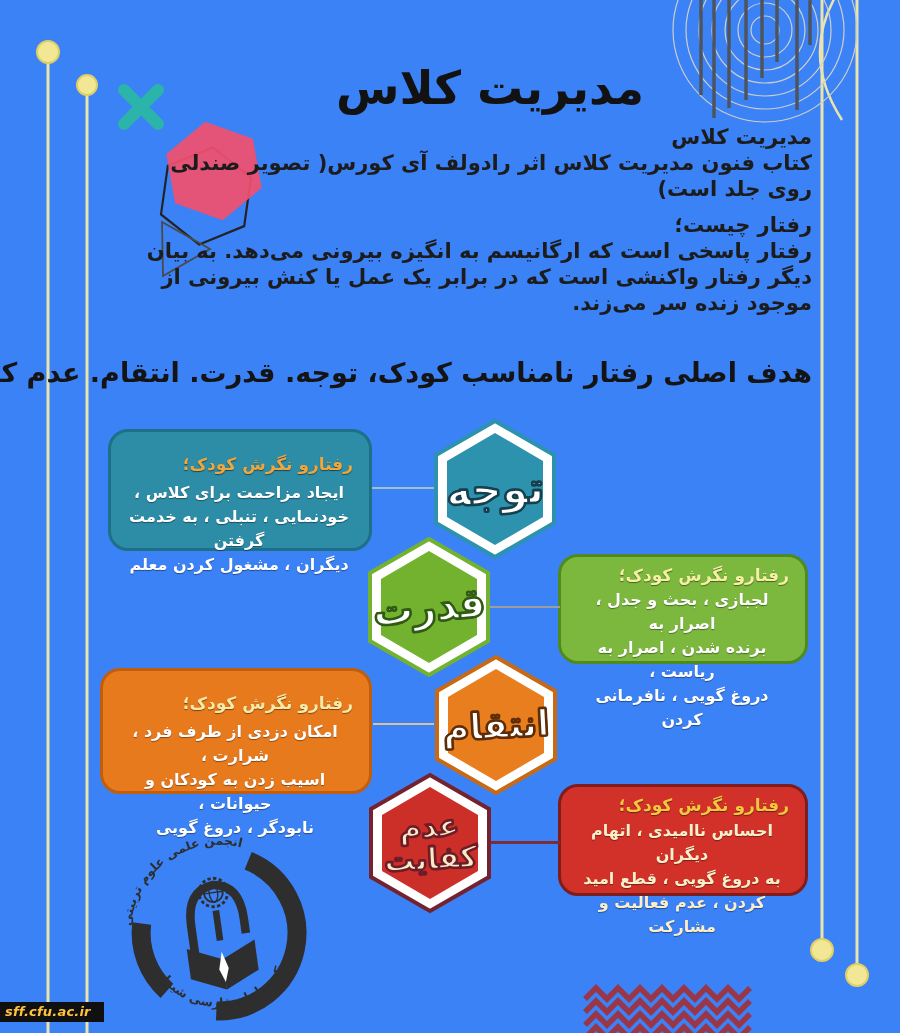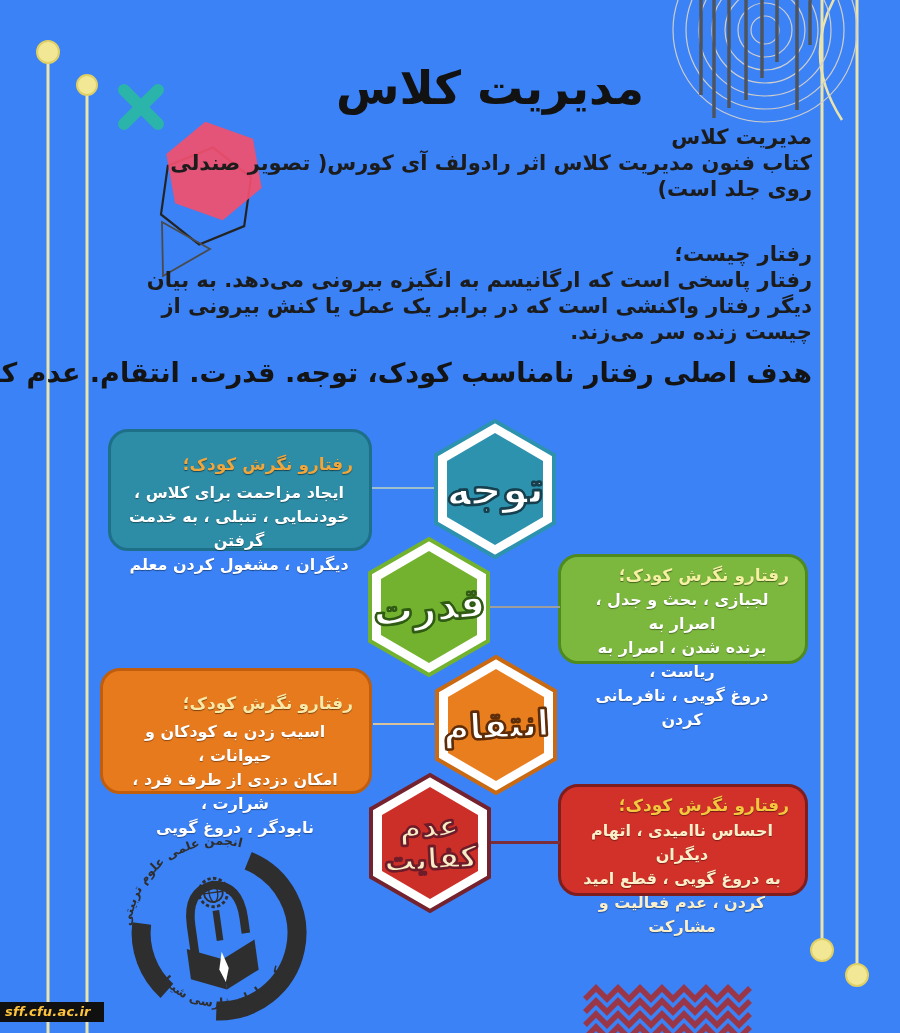--- a/index.html
+++ b/index.html
@@ -9,21 +9,21 @@
   
   .deco-svg{position:absolute;left:0;top:0;width:900px;height:1033px;pointer-events:none;}
 
   
   .title{position:absolute;left:90px;top:30px;width:800px;text-align:center;
          font-size:46px;font-weight:bold;color:#121212;letter-spacing:.5px;}
   .para{position:absolute;right:88px;width:648px;direction:rtl;text-align:right;
         font-size:21px;line-height:26px;font-weight:bold;color:#1c1c1c;}
   .para .pline{white-space:nowrap;}
   .p1{top:124px;}
-  .p2{top:241px;}
+  .p2{top:212px;}
   .goal{position:absolute;right:88px;top:357px;width:648px;direction:rtl;text-align:right;
         font-size:27px;font-weight:bold;color:#141414;white-space:nowrap;}
 
   
   .node-box{position:absolute;border:3px solid;border-radius:20px;box-sizing:border-box;
             direction:rtl;padding:22px 16px 8px 14px;color:#fff;}
   .box-header{font-size:17px;font-weight:bold;text-align:right;margin-bottom:7px;
               text-shadow:0 1px 1px rgba(0,0,0,.45);}
   .box-line{font-size:16px;font-weight:bold;text-align:center;line-height:24px;
             text-shadow:0 1px 1px rgba(0,0,0,.4);}
@@ -115,21 +115,21 @@
   <div class="para p1" dir="rtl">
     <div class="pline">مدیریت کلاس</div>
     <div class="pline">کتاب فنون مدیریت کلاس اثر رادولف آی کورس( تصویر صندلی</div>
     <div class="pline">روی جلد است)</div>
   </div>
 
   <div class="para p2" dir="rtl">
     <div class="pline">رفتار چیست؛</div>
     <div class="pline">رفتار پاسخی است که ارگانیسم به انگیزه بیرونی می‌دهد. به بیان</div>
     <div class="pline">دیگر رفتار واکنشی است که در برابر یک عمل یا کنش بیرونی از</div>
-    <div class="pline">چیست زنده سر می‌زند.</div>
+    <div class="pline">موجود زنده سر می‌زند.</div>
   </div>
 
   <div class="goal">هدف اصلی رفتار نامناسب کودک، توجه. قدرت. انتقام. عدم کفایت</div>
 
   <div class="node-box" style="left: 108px; top: 429px; width: 264px; height: 122px; background-color: rgb(45, 140, 166); border-color: rgb(30, 112, 136);">
     <div class="box-header" style="color: rgb(239, 166, 60);">رفتارو نگرش کودک؛</div>
     <div class="box-line" style="color: rgb(255, 255, 255);">ایجاد مزاحمت برای کلاس ،</div>
     <div class="box-line" style="color: rgb(255, 255, 255);">خودنمایی ، تنبلی ، به خدمت گرفتن</div>
     <div class="box-line" style="color: rgb(255, 255, 255);">دیگران ، مشغول کردن معلم</div>
   </div>
@@ -152,22 +152,22 @@
   <div class="hex" style="left:366px;top:534px;">
     <svg width="126" height="146" viewBox="-63 -73 126 146">
       <polygon points="0,-68 59,-34 59,34 0,68 -59,34 -59,-34" fill="#FFFFFF" stroke-width="4" stroke="#73B22F"></polygon>
       <polygon points="0,-56 48,-28 48,28 0,56 -48,28 -48,-28" fill="#73B22F"></polygon>
     </svg>
     <div class="hex-label" style="font-size: 40px; transform: rotate(-5deg); --stroke: #2F5B13; --fill: #FFFFFF;">قدرت</div>
   </div>
 
   <div class="node-box" style="left: 100px; top: 668px; width: 272px; height: 126px; background-color: rgb(232, 122, 30); border-color: rgb(192, 94, 14);">
     <div class="box-header" style="color: rgb(248, 233, 166);">رفتارو نگرش کودک؛</div>
+    <div class="box-line" style="color: rgb(255, 255, 255);">امکان دزدی از طرف فرد ، شرارت ،</div>
     <div class="box-line" style="color: rgb(255, 255, 255);">اسیب زدن به کودکان و حیوانات ،</div>
-    <div class="box-line" style="color: rgb(255, 255, 255);">امکان دزدی از طرف فرد ، شرارت ،</div>
     <div class="box-line" style="color: rgb(255, 255, 255);">نابودگر ، دروغ گویی</div>
   </div>
   <div class="connector" style="left: 373px; top: 723px; width: 61px; background-color: rgb(216, 194, 155);"></div>
   <div class="hex" style="left:433px;top:652px;">
     <svg width="126" height="146" viewBox="-63 -73 126 146">
       <polygon points="0,-68 59,-34 59,34 0,68 -59,34 -59,-34" fill="#FFFFFF" stroke-width="4" stroke="#C96A12"></polygon>
       <polygon points="0,-56 48,-28 48,28 0,56 -48,28 -48,-28" fill="#E87E1E"></polygon>
     </svg>
     <div class="hex-label" style="font-size: 36px; transform: rotate(-3deg); --stroke: #5E2D07; --fill: #FFFFFF;">انتقام</div>
   </div>

